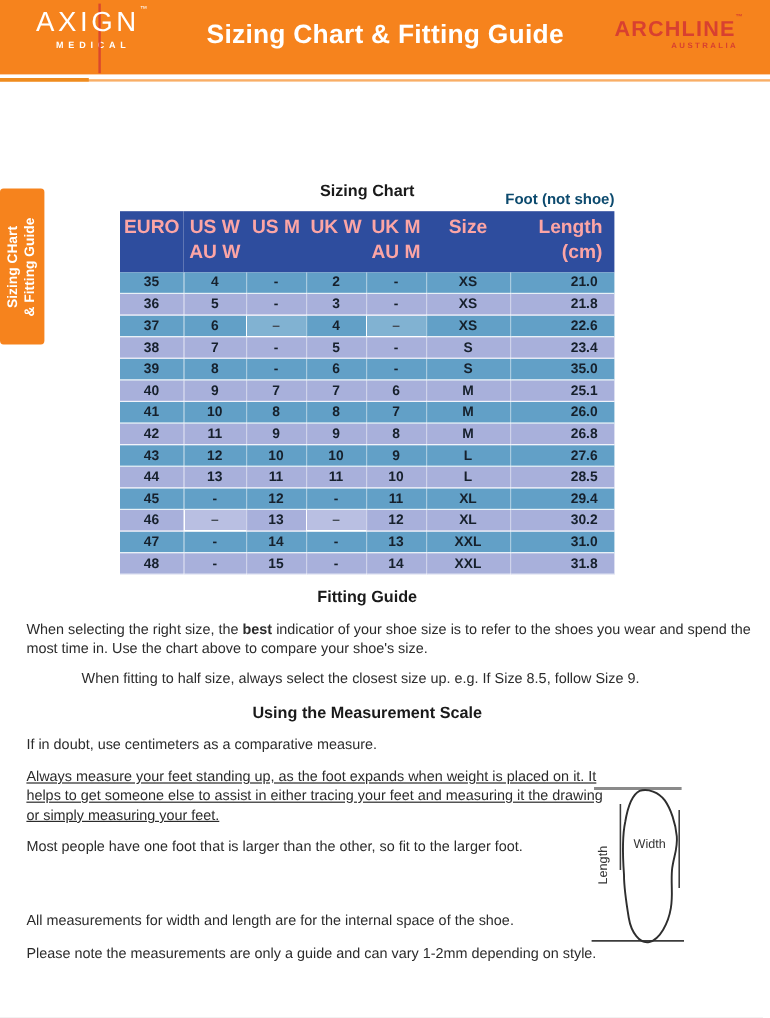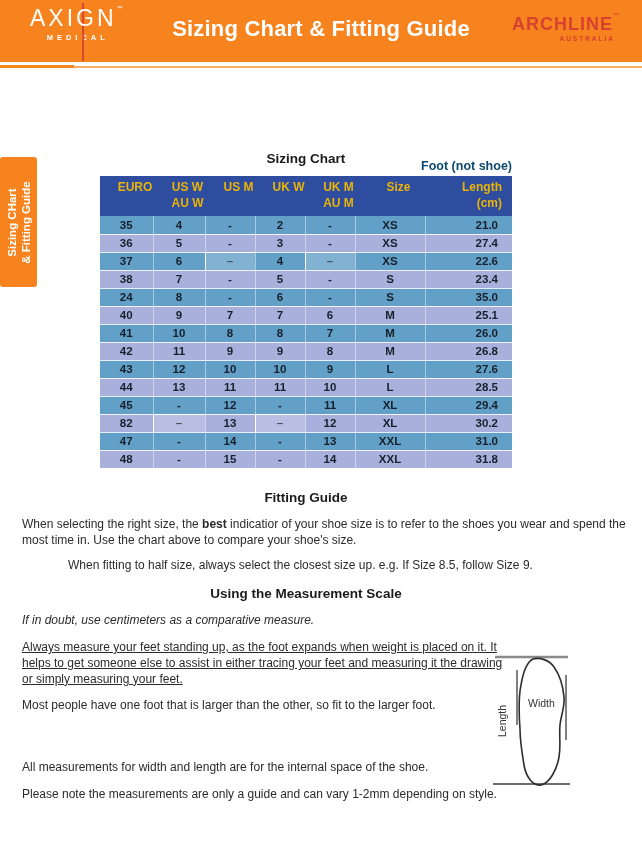--- a/index.html
+++ b/index.html
@@ -62,23 +62,23 @@
   }
   .foot-note {
     position:absolute; top:159px; left:380px; width:132px; text-align:right;
     font-weight:bold; font-size:12.5px; color:#0c4a6e;
   }
   table.sizing {
     position:absolute; top:176px; left:100px; width:412px;
     border-collapse:collapse; table-layout:fixed;
   }
   table.sizing th {
-    background:var(--header_blue,#2E4D9E); color:#eab308;
-    font-size:12px; font-weight:bold; vertical-align:top;
-    padding:4px 0 5px 17px; line-height:1.3; text-align:center;
+    background:var(--header_blue,#2E4D9E); color:#fca5a5;
+    font-size:16px; font-weight:bold; vertical-align:top;
+    padding:4px 0 5px 0; line-height:1.3; text-align:center;
   }
   table.sizing th.len { text-align:right; padding-right:10px; }
   table.sizing td {
     font-size:11.5px; font-weight:bold; color:#16202c; text-align:center;
     height:18px; padding:1px 0;
     border-bottom:1px solid rgba(255,255,255,.85);
     border-right:1px solid rgba(255,255,255,.45);
   }
   table.sizing td:last-child { border-right:none; text-align:right; padding-right:14px; }
   tr.row-odd  td { background:var(--row_blue,#62A0C7); }
@@ -90,21 +90,21 @@
     position:absolute; left:0; width:612px; text-align:center;
     font-weight:bold; font-size:13.5px; color:#1a1a1a;
   }
   .para {
     position:absolute; left:22px; font-size:12px; line-height:1.33; color:#2b2b2b;
   }
   #fitting-title { top:490px; }
   #fit-p1 { top:517px; width:604px; }
   #fit-p2 { top:558px; width:604px;margin-left:46px; }
   #measure-title { top:586px; }
-  #meas-p1 { top:613px; width:604px;font-style:italic; }
+  #meas-p1 { top:613px; width:604px; }
   #meas-p2 { top:640px; width:486px;text-decoration:underline; }
   #meas-p3 { top:698px; width:500px; }
   #meas-p4 { top:760px; width:520px; }
   #meas-p5 { top:787px; width:560px; }
 
   
   .foot-diagram { position:absolute; left:488px; top:645px; width:152px; height:162px; }
   .foot-diagram svg { display:block; }
   .diagram-label { font-family:"Liberation Sans","DejaVu Sans",sans-serif; font-size:10.5px; fill:#333; }
 </style>
@@ -176,42 +176,42 @@
           <td>XS</td>
           <td>21.0</td>
         </tr>
         <tr class="row-even">
           <td>36</td>
           <td>5</td>
           <td>-</td>
           <td>3</td>
           <td>-</td>
           <td>XS</td>
-          <td>27.4</td>
+          <td>21.8</td>
         </tr>
         <tr class="row-odd">
           <td>37</td>
           <td>6</td>
           <td class="muted">–</td>
           <td>4</td>
           <td class="muted">–</td>
           <td>XS</td>
           <td>22.6</td>
         </tr>
         <tr class="row-even">
           <td>38</td>
           <td>7</td>
           <td>-</td>
           <td>5</td>
           <td>-</td>
           <td>S</td>
           <td>23.4</td>
         </tr>
         <tr class="row-odd">
-          <td>24</td>
+          <td>39</td>
           <td>8</td>
           <td>-</td>
           <td>6</td>
           <td>-</td>
           <td>S</td>
           <td>35.0</td>
         </tr>
         <tr class="row-even">
           <td>40</td>
           <td>9</td>
@@ -260,21 +260,21 @@
         <tr class="row-odd">
           <td>45</td>
           <td>-</td>
           <td>12</td>
           <td>-</td>
           <td>11</td>
           <td>XL</td>
           <td>29.4</td>
         </tr>
         <tr class="row-even">
-          <td>82</td>
+          <td>46</td>
           <td class="muted">–</td>
           <td>13</td>
           <td class="muted">–</td>
           <td>12</td>
           <td>XL</td>
           <td>30.2</td>
         </tr>
         <tr class="row-odd">
           <td>47</td>
           <td>-</td>

